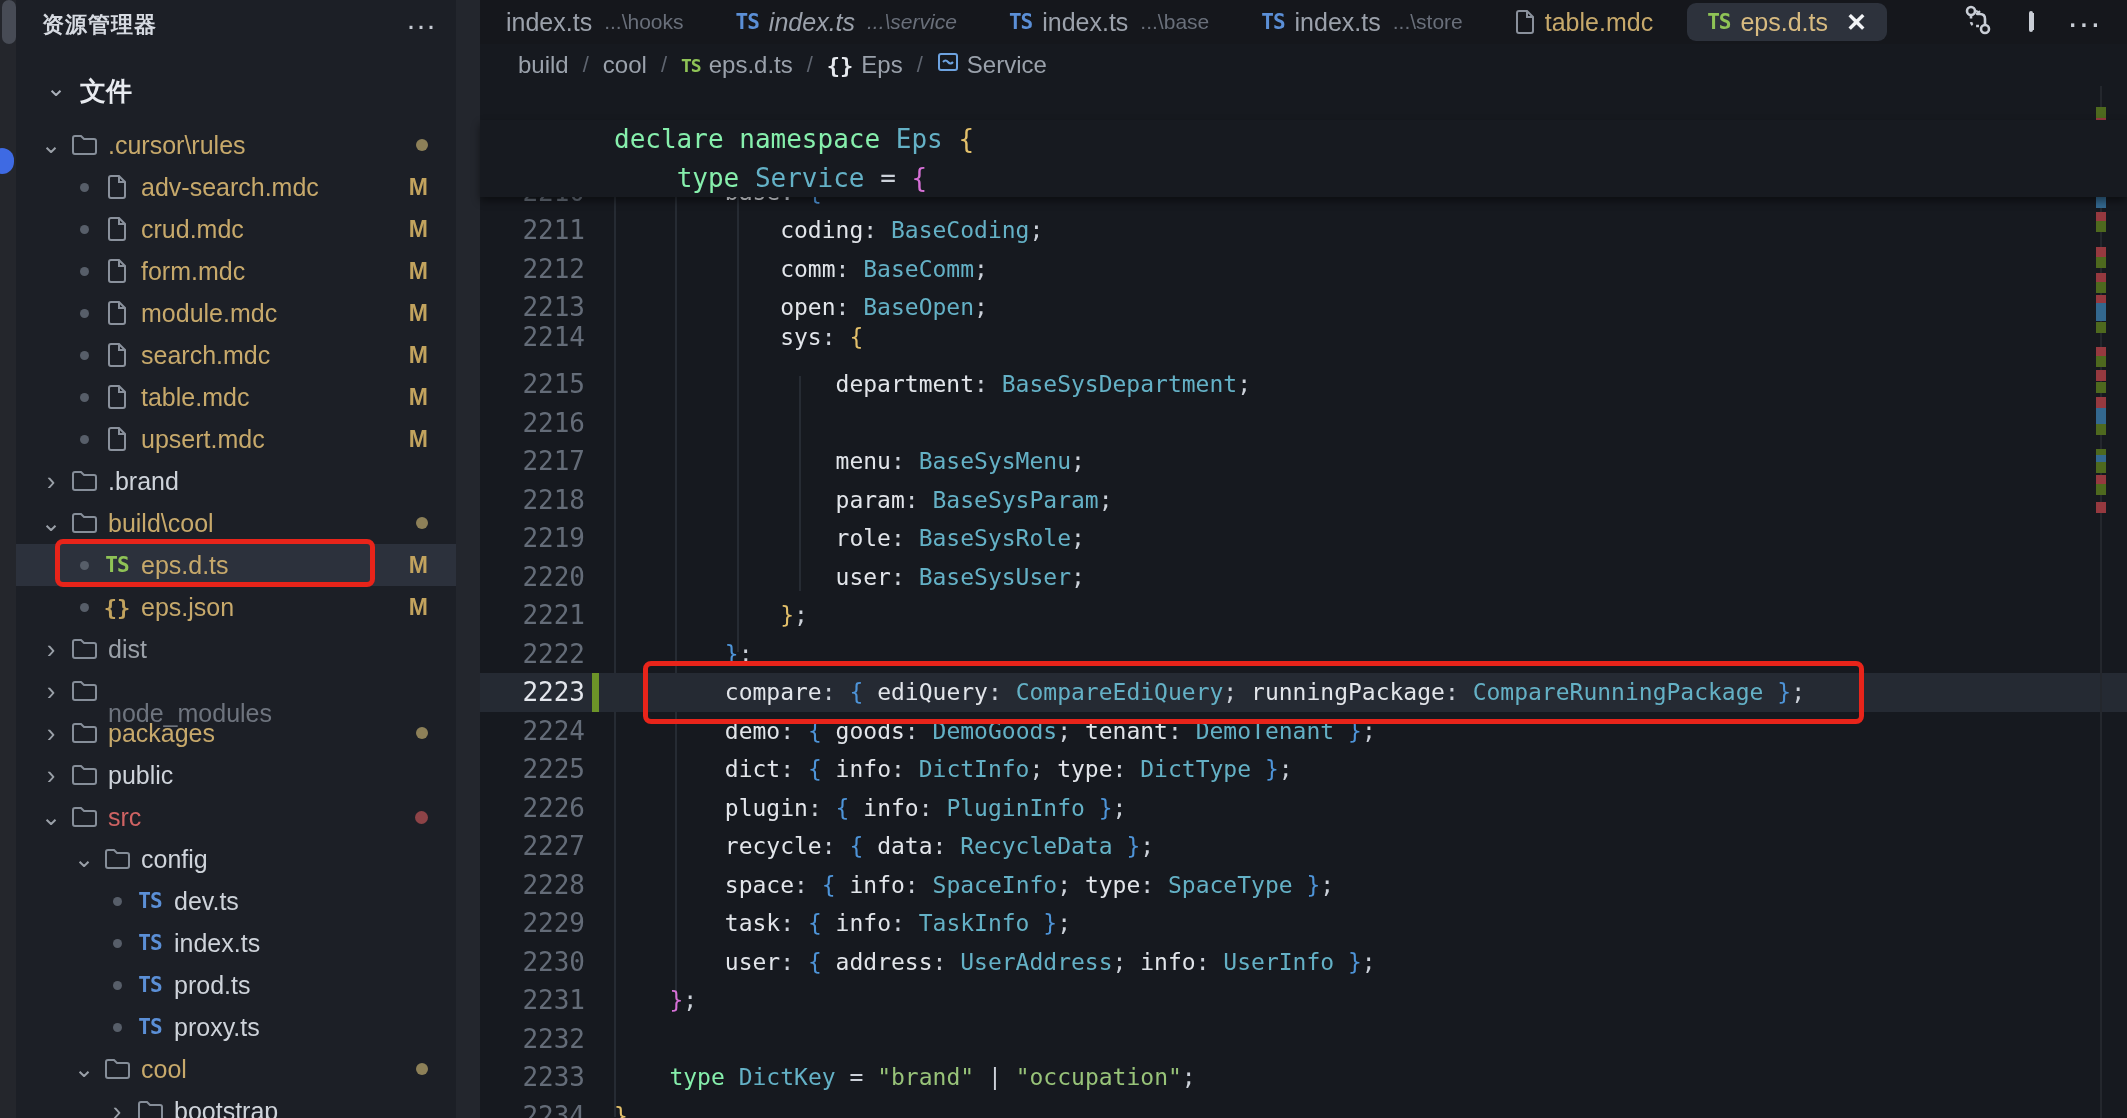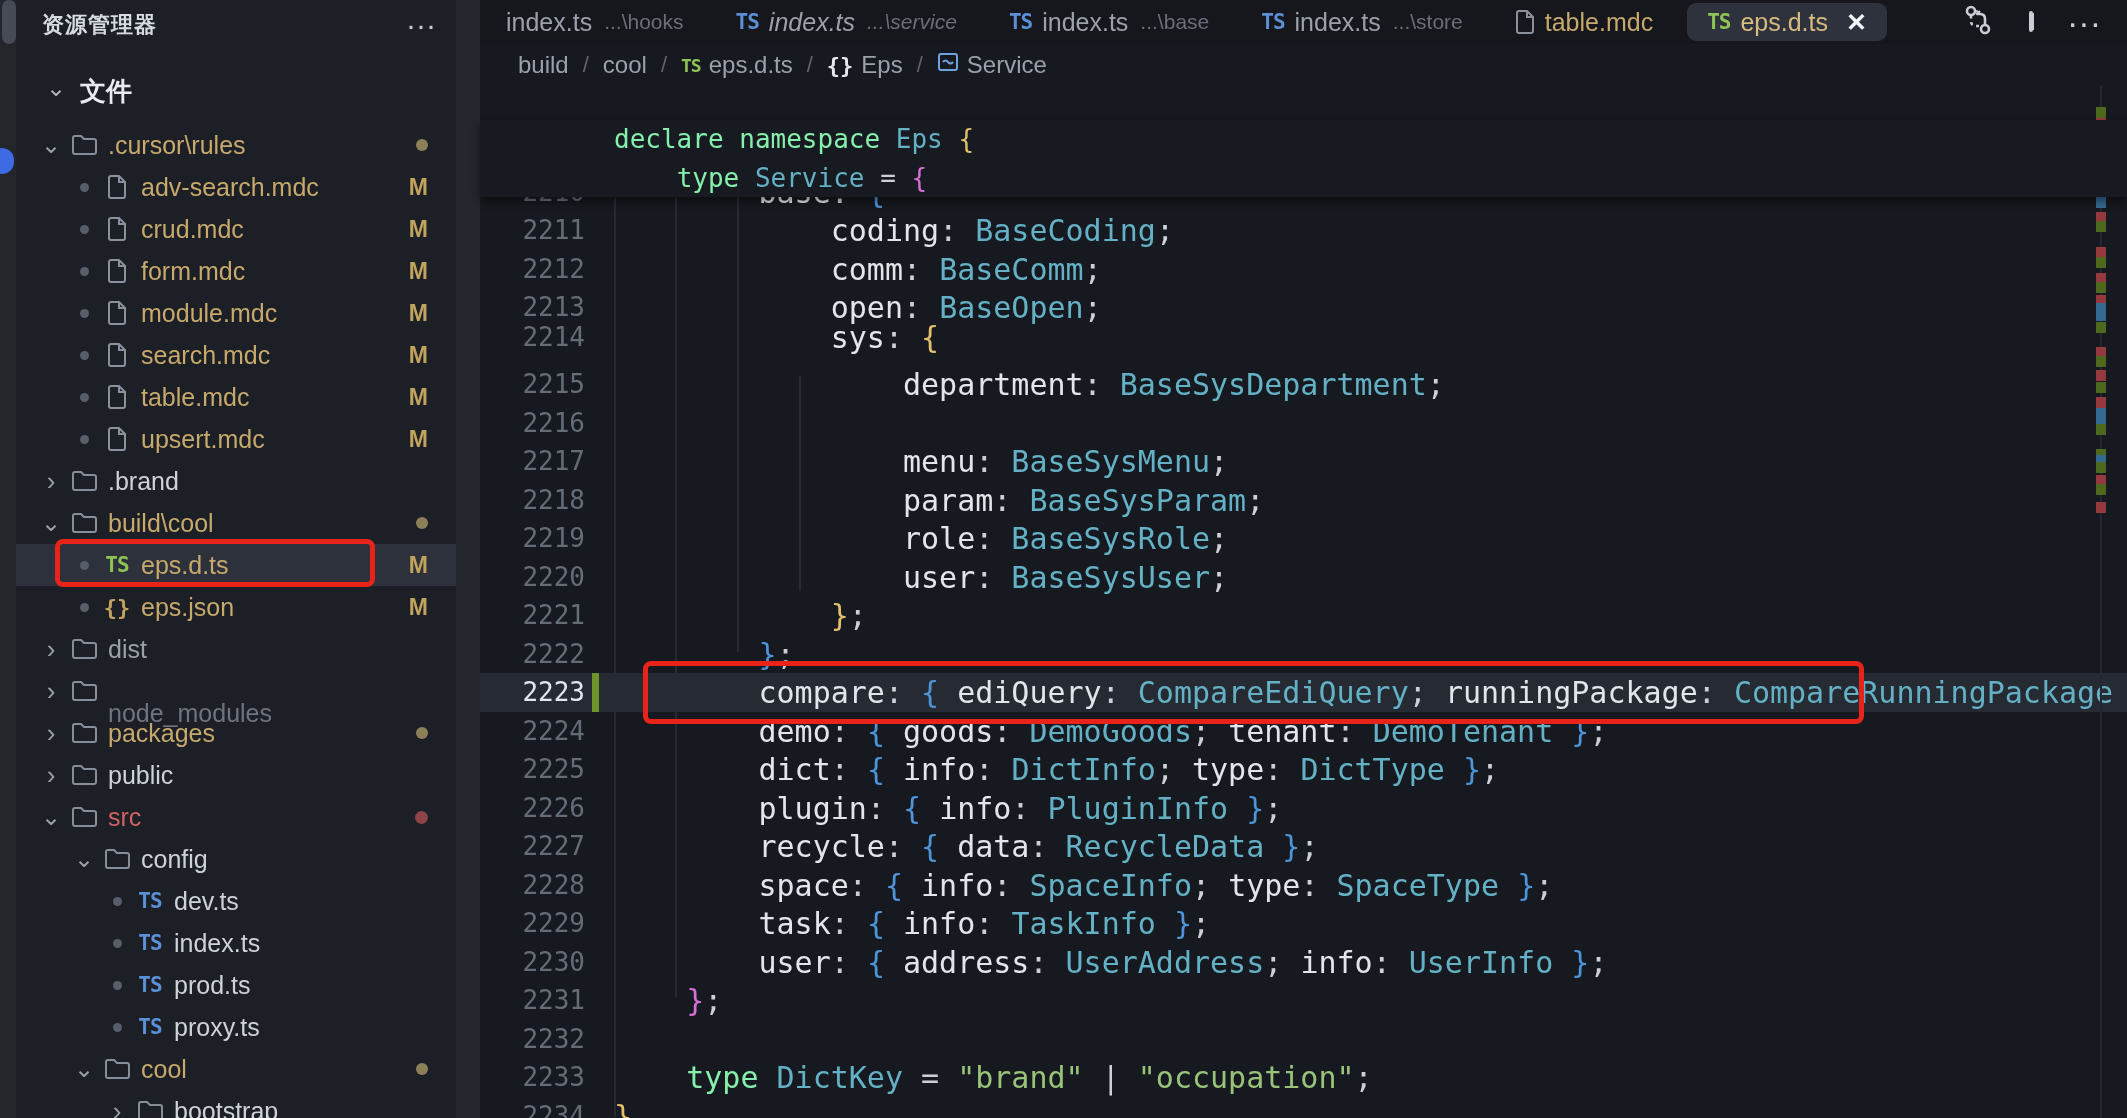--- a/index.html
+++ b/index.html
@@ -70,21 +70,21 @@
 
   
   #code { position:absolute; left:0; top:86px; width:1647px; height:1032px; }
   .guide { position:absolute; width:2px; background:#262b33; }
   #curline { position:absolute; left:0; width:1647px; height:39px; background:#252a33; }
   .crow { position:absolute; left:0; width:1647px; height:39px; }
   .ln { position:absolute; left:0; top:0; width:105px; text-align:right;
         font-family:"DejaVu Sans Mono", monospace; font-size:26px; line-height:39px; color:#646c78; }
   .crow.cur .ln { color:#e3e6ec; }
   .ctext { position:absolute; left:134px; top:0; white-space:pre;
-        font-family:"DejaVu Sans Mono", monospace; font-size:30px; line-height:39px; }
+        font-family:"DejaVu Sans Mono", monospace; font-size:23px; line-height:39px; }
   .tk-p { color:#e2e5ea; } .tk-u { color:#ccd1d9; } .tk-k { color:#86efac; }
   .tk-t { color:#64b1c6; } .tk-y { color:#e3c06b; } .tk-m { color:#d670d6; }
   .tk-b { color:#4e94d8; } .tk-s { color:#98c379; }
   #gutter-modified-bar { position:absolute; left:112px; width:7px; height:39px; background:#6d9428; }
   #sticky { position:absolute; left:0; top:34px; width:1647px; height:77px; background:#171a20;
             box-shadow:0 4px 8px rgba(0,0,0,.45); z-index:5; }
   .srow { position:absolute; left:134px; white-space:pre; font-family:"DejaVu Sans Mono", monospace;
           font-size:26px; line-height:38.5px; height:38.5px; }
 
   

